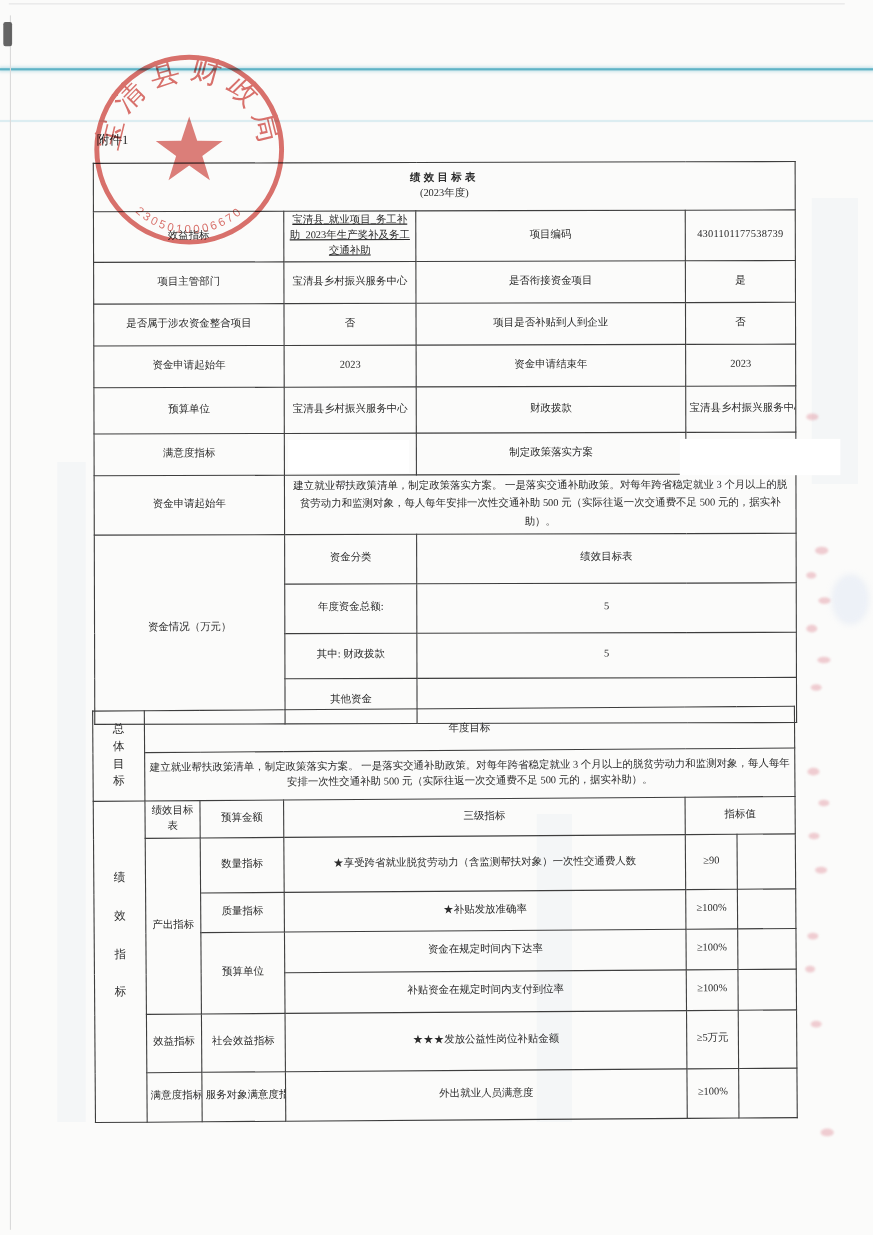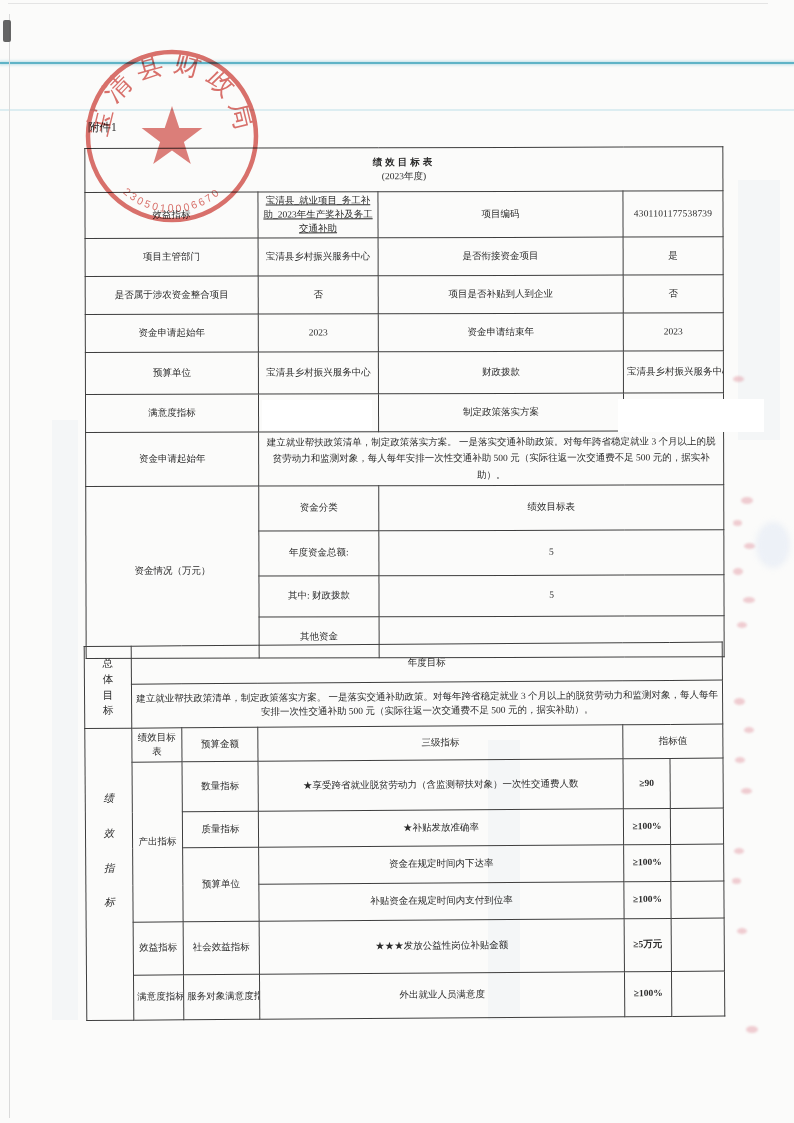--- a/index.html
+++ b/index.html
@@ -38,22 +38,22 @@
     overflow:hidden;
   }
   table.doc{border:1.5px solid #353535;}
   .title-cell{font-size:14px;font-weight:bold;letter-spacing:3px;line-height:1.2;padding-top:4px;}
   .subtitle{font-size:9.5px;font-weight:normal;letter-spacing:0;}
   .projname{font-size:9px;word-break:break-all;line-height:1.55;padding:1px 6px;text-decoration:underline;}
   .code{font-size:9px;letter-spacing:0.2px;}
   .tight{font-size:8.4px;white-space:nowrap;padding:2px 1px;}
   .longtext{font-size:9.3px;line-height:1.8;padding:2px 8px;}
   .vlabel{width:1em;margin:0 auto;word-break:break-all;font-size:10.5px;line-height:1.5;}
-  .vlabel.spread{line-height:3.3;margin-bottom:46px;font-style:italic;}
-  .indic-val{font-size:8.6px;white-space:nowrap;font-weight:bold;}
+  .vlabel.spread{line-height:3.3;margin-bottom:46px;}
+  .indic-val{font-size:8.6px;white-space:nowrap;}
   .l3{font-size:9.6px;}
   
   .redaction{position:absolute;background:#ffffff;z-index:5;}
   .redact-1{left:262px;top:400px;width:110px;height:30px;}
   .redact-2{left:618px;top:399px;width:146px;height:33px;}
   
   .stamp{
     position:absolute;left:82px;top:46px;width:180px;height:180px;
     z-index:10;opacity:.8;mix-blend-mode:multiply;pointer-events:none;
   }

